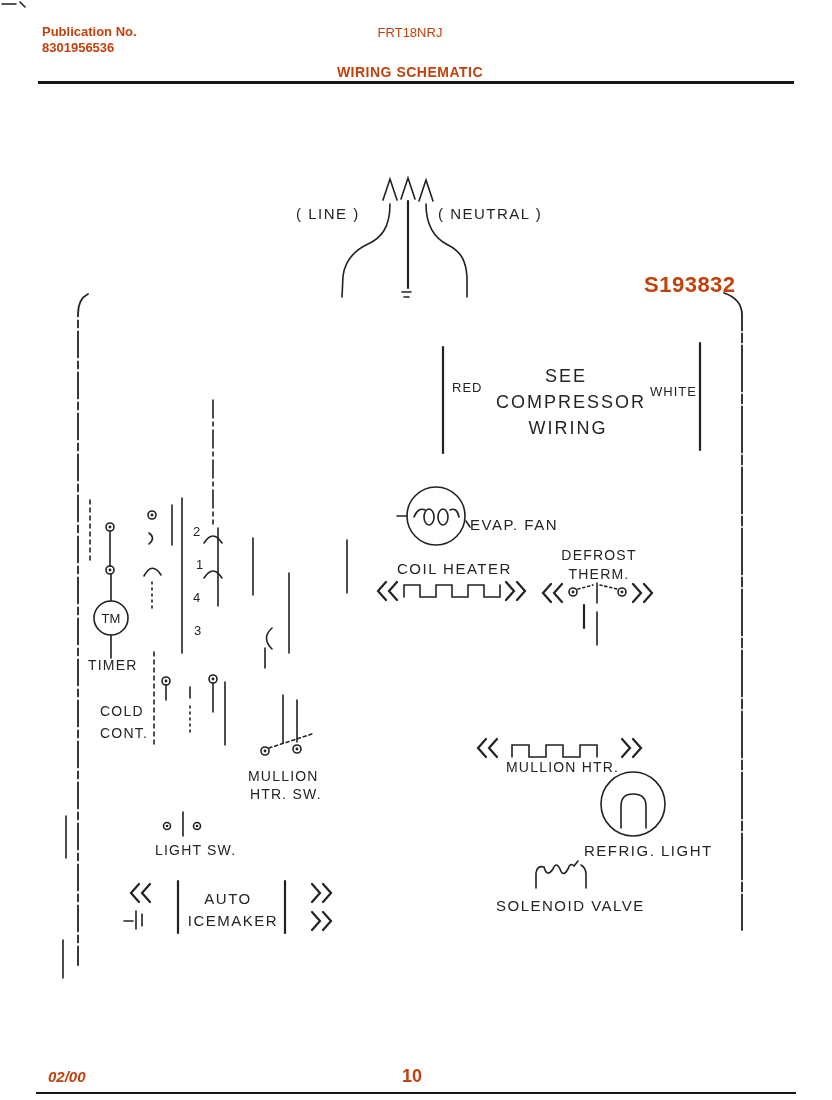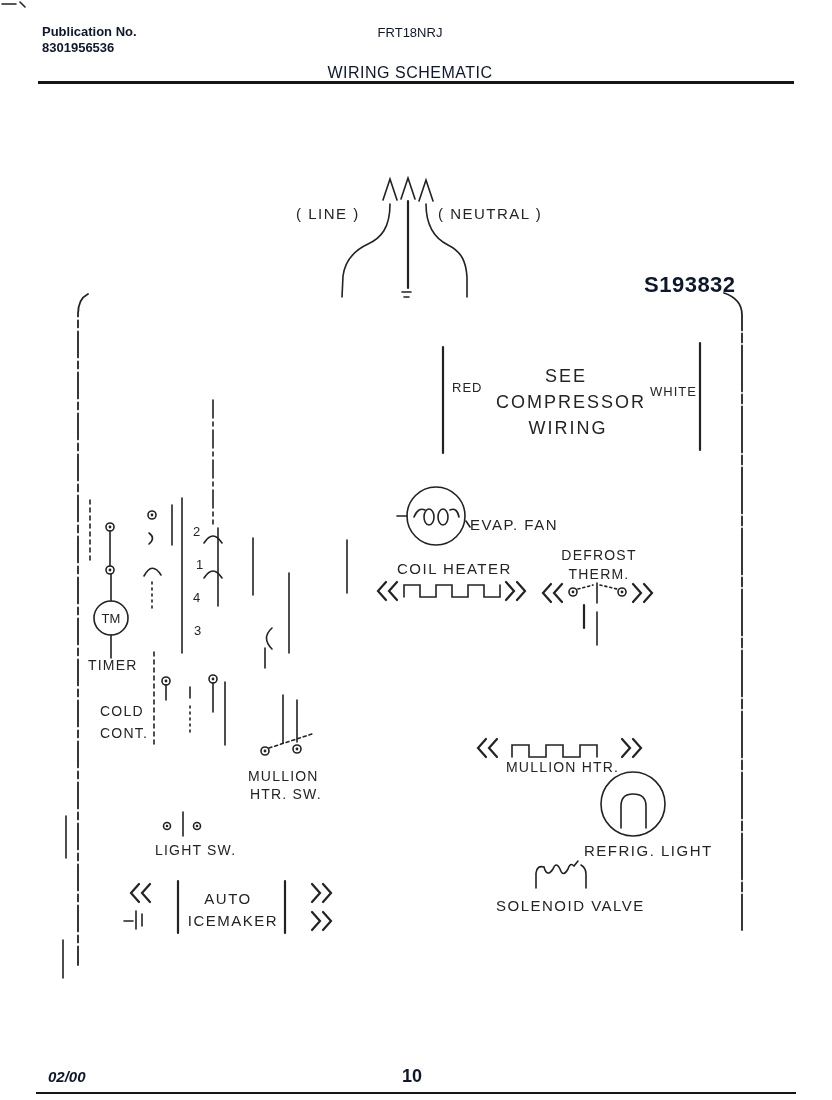--- a/index.html
+++ b/index.html
@@ -1,21 +1,21 @@
 <!DOCTYPE html>
 <html><head>
 <meta charset="utf-8">
 <style>
   html,body{margin:0;padding:0;background:#e8e8e8;}
   #page{position:relative;width:832px;height:1100px;background:#ffffff;overflow:hidden;
-        font-family:"Liberation Sans",sans-serif;color:#0f172a;}
+        font-family:"Liberation Sans",sans-serif;color:#c2410c;}
   .abs{position:absolute;}
   .hdr-label{font-size:13px;font-weight:bold;line-height:15px;}
   .hdr-model{font-size:13px;font-weight:normal;}
-  .hdr-title{font-size:16px;font-weight:normal;letter-spacing:.5px;}
+  .hdr-title{font-size:14px;font-weight:bold;letter-spacing:.5px;}
   .rule{position:absolute;background:#161616;}
   .schem-no{font-size:22px;font-weight:bold;letter-spacing:.5px;}
   .ftr-date{font-size:15px;font-weight:bold;font-style:italic;}
   .ftr-page{font-size:18px;font-weight:bold;}
   svg{position:absolute;left:0;top:0;}
   svg *{vector-effect:non-scaling-stroke;}
   .w{stroke:#222;stroke-width:1.6;fill:none;stroke-linecap:round;}
   .w2{stroke:#222;stroke-width:2.2;fill:none;stroke-linecap:round;}
   .rail{stroke:#222;stroke-width:1.8;fill:none;stroke-linecap:round;}
   .t{fill:#242424;font-family:"Liberation Sans",sans-serif;font-size:15px;letter-spacing:1.5px;}

